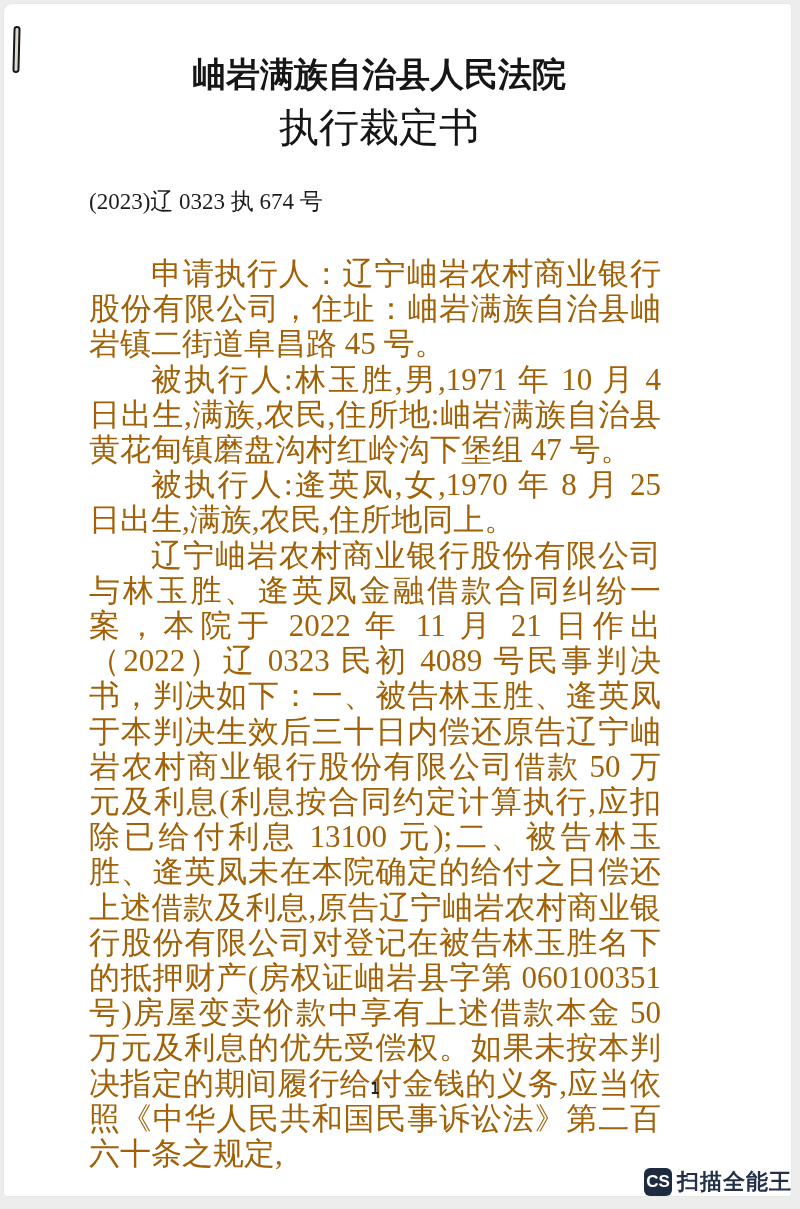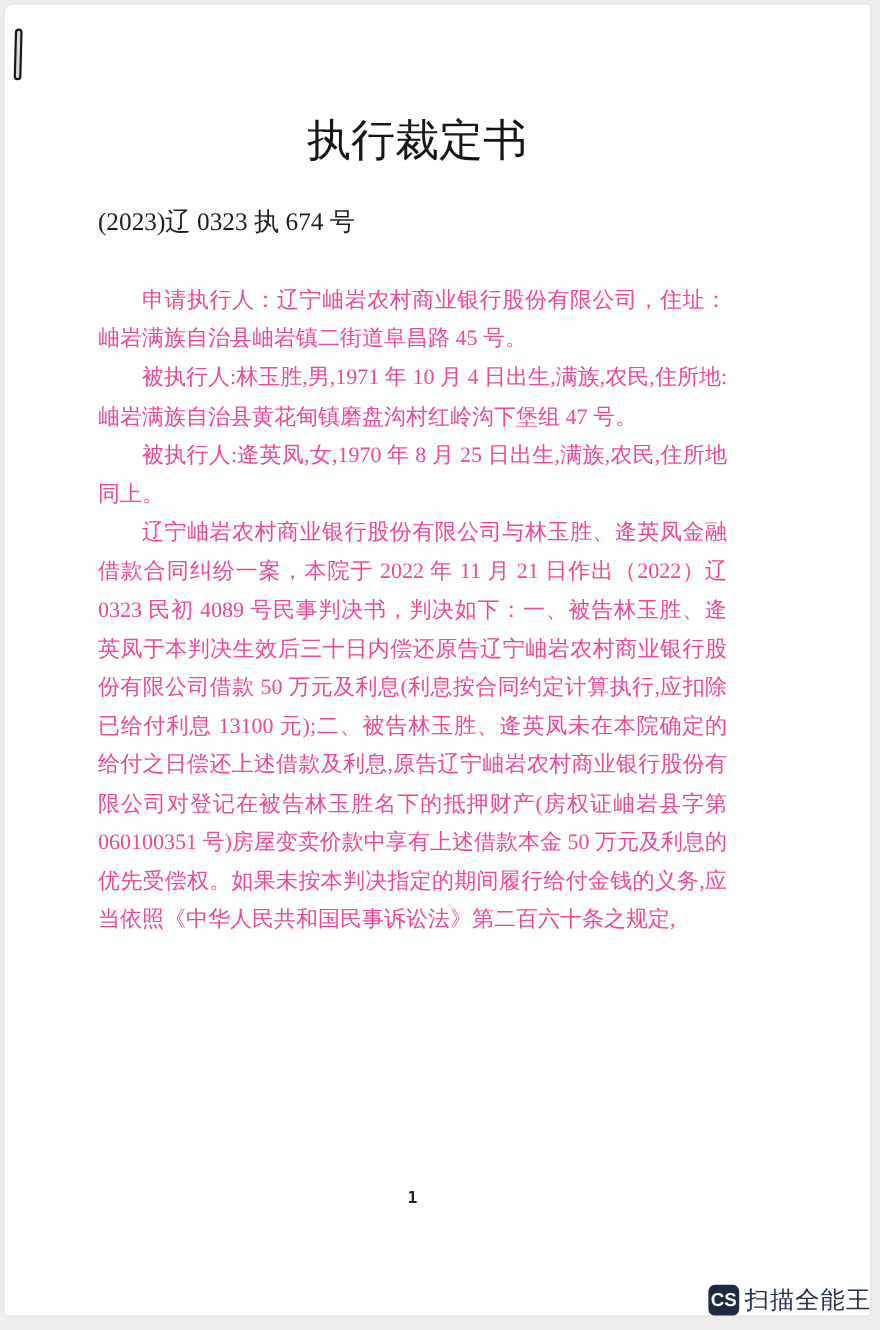--- a/index.html
+++ b/index.html
@@ -53,23 +53,23 @@
   .case-number {
     position: absolute;
     top: 182px; left: 85px; width: 570px;
     font-size: 23px;
     color: #1c1c1c;
     white-space: nowrap;
   }
   .doc-body {
     position: absolute;
     top: 252px; left: 85px; width: 572px;
-    font-size: 20px;
+    font-size: 31px;
     line-height: 35.2px;
-    color: #ec4899;
+    color: #a16207;
     text-align: justify;
   }
   .doc-body p {
     text-indent: 2em;
     margin: 0;
   }
   .page-number {
     position: absolute;
     top: 1076px; left: 85px; width: 572px;
     text-align: center;
@@ -92,35 +92,36 @@
     color: #ffffff;
     font-family: "Liberation Sans", sans-serif;
     font-weight: bold;
     font-size: 17px;
     display: flex;
     align-items: center;
     justify-content: center;
   }
   .cs-label {
     font-family: "Liberation Sans", sans-serif;
-    font-weight: normal;
+    font-weight: bold;
     font-size: 22px;
     color: #22304a;
     letter-spacing: 1px;
     white-space: nowrap;
   }
 </style>
 </head>
 <body>
 
 <div class="scan-frame">
   <div class="page">
 
     <div class="artifact"></div>
 
+    <div class="court-name">岫岩满族自治县人民法院</div>
 
     <div class="doc-title">执行裁定书</div>
 
     <div class="case-number">(2023)辽 0323 执 674 号</div>
 
     <div class="doc-body">
       <p>申请执行人：辽宁岫岩农村商业银行股份有限公司，住址：岫岩满族自治县岫岩镇二街道阜昌路 45 号。</p>
       <p>被执行人:林玉胜,男,1971 年 10 月 4 日出生,满族,农民,住所地:岫岩满族自治县黄花甸镇磨盘沟村红岭沟下堡组 47 号。</p>
       <p>被执行人:逄英凤,女,1970 年 8 月 25 日出生,满族,农民,住所地同上。</p>
       <p>辽宁岫岩农村商业银行股份有限公司与林玉胜、逄英凤金融借款合同纠纷一案，本院于 2022 年 11 月 21 日作出（2022）辽 0323 民初 4089 号民事判决书，判决如下：一、被告林玉胜、逄英凤于本判决生效后三十日内偿还原告辽宁岫岩农村商业银行股份有限公司借款 50 万元及利息(利息按合同约定计算执行,应扣除已给付利息 13100 元);二、被告林玉胜、逄英凤未在本院确定的给付之日偿还上述借款及利息,原告辽宁岫岩农村商业银行股份有限公司对登记在被告林玉胜名下的抵押财产(房权证岫岩县字第 060100351 号)房屋变卖价款中享有上述借款本金 50 万元及利息的优先受偿权。如果未按本判决指定的期间履行给付金钱的义务,应当依照《中华人民共和国民事诉讼法》第二百六十条之规定,</p>

